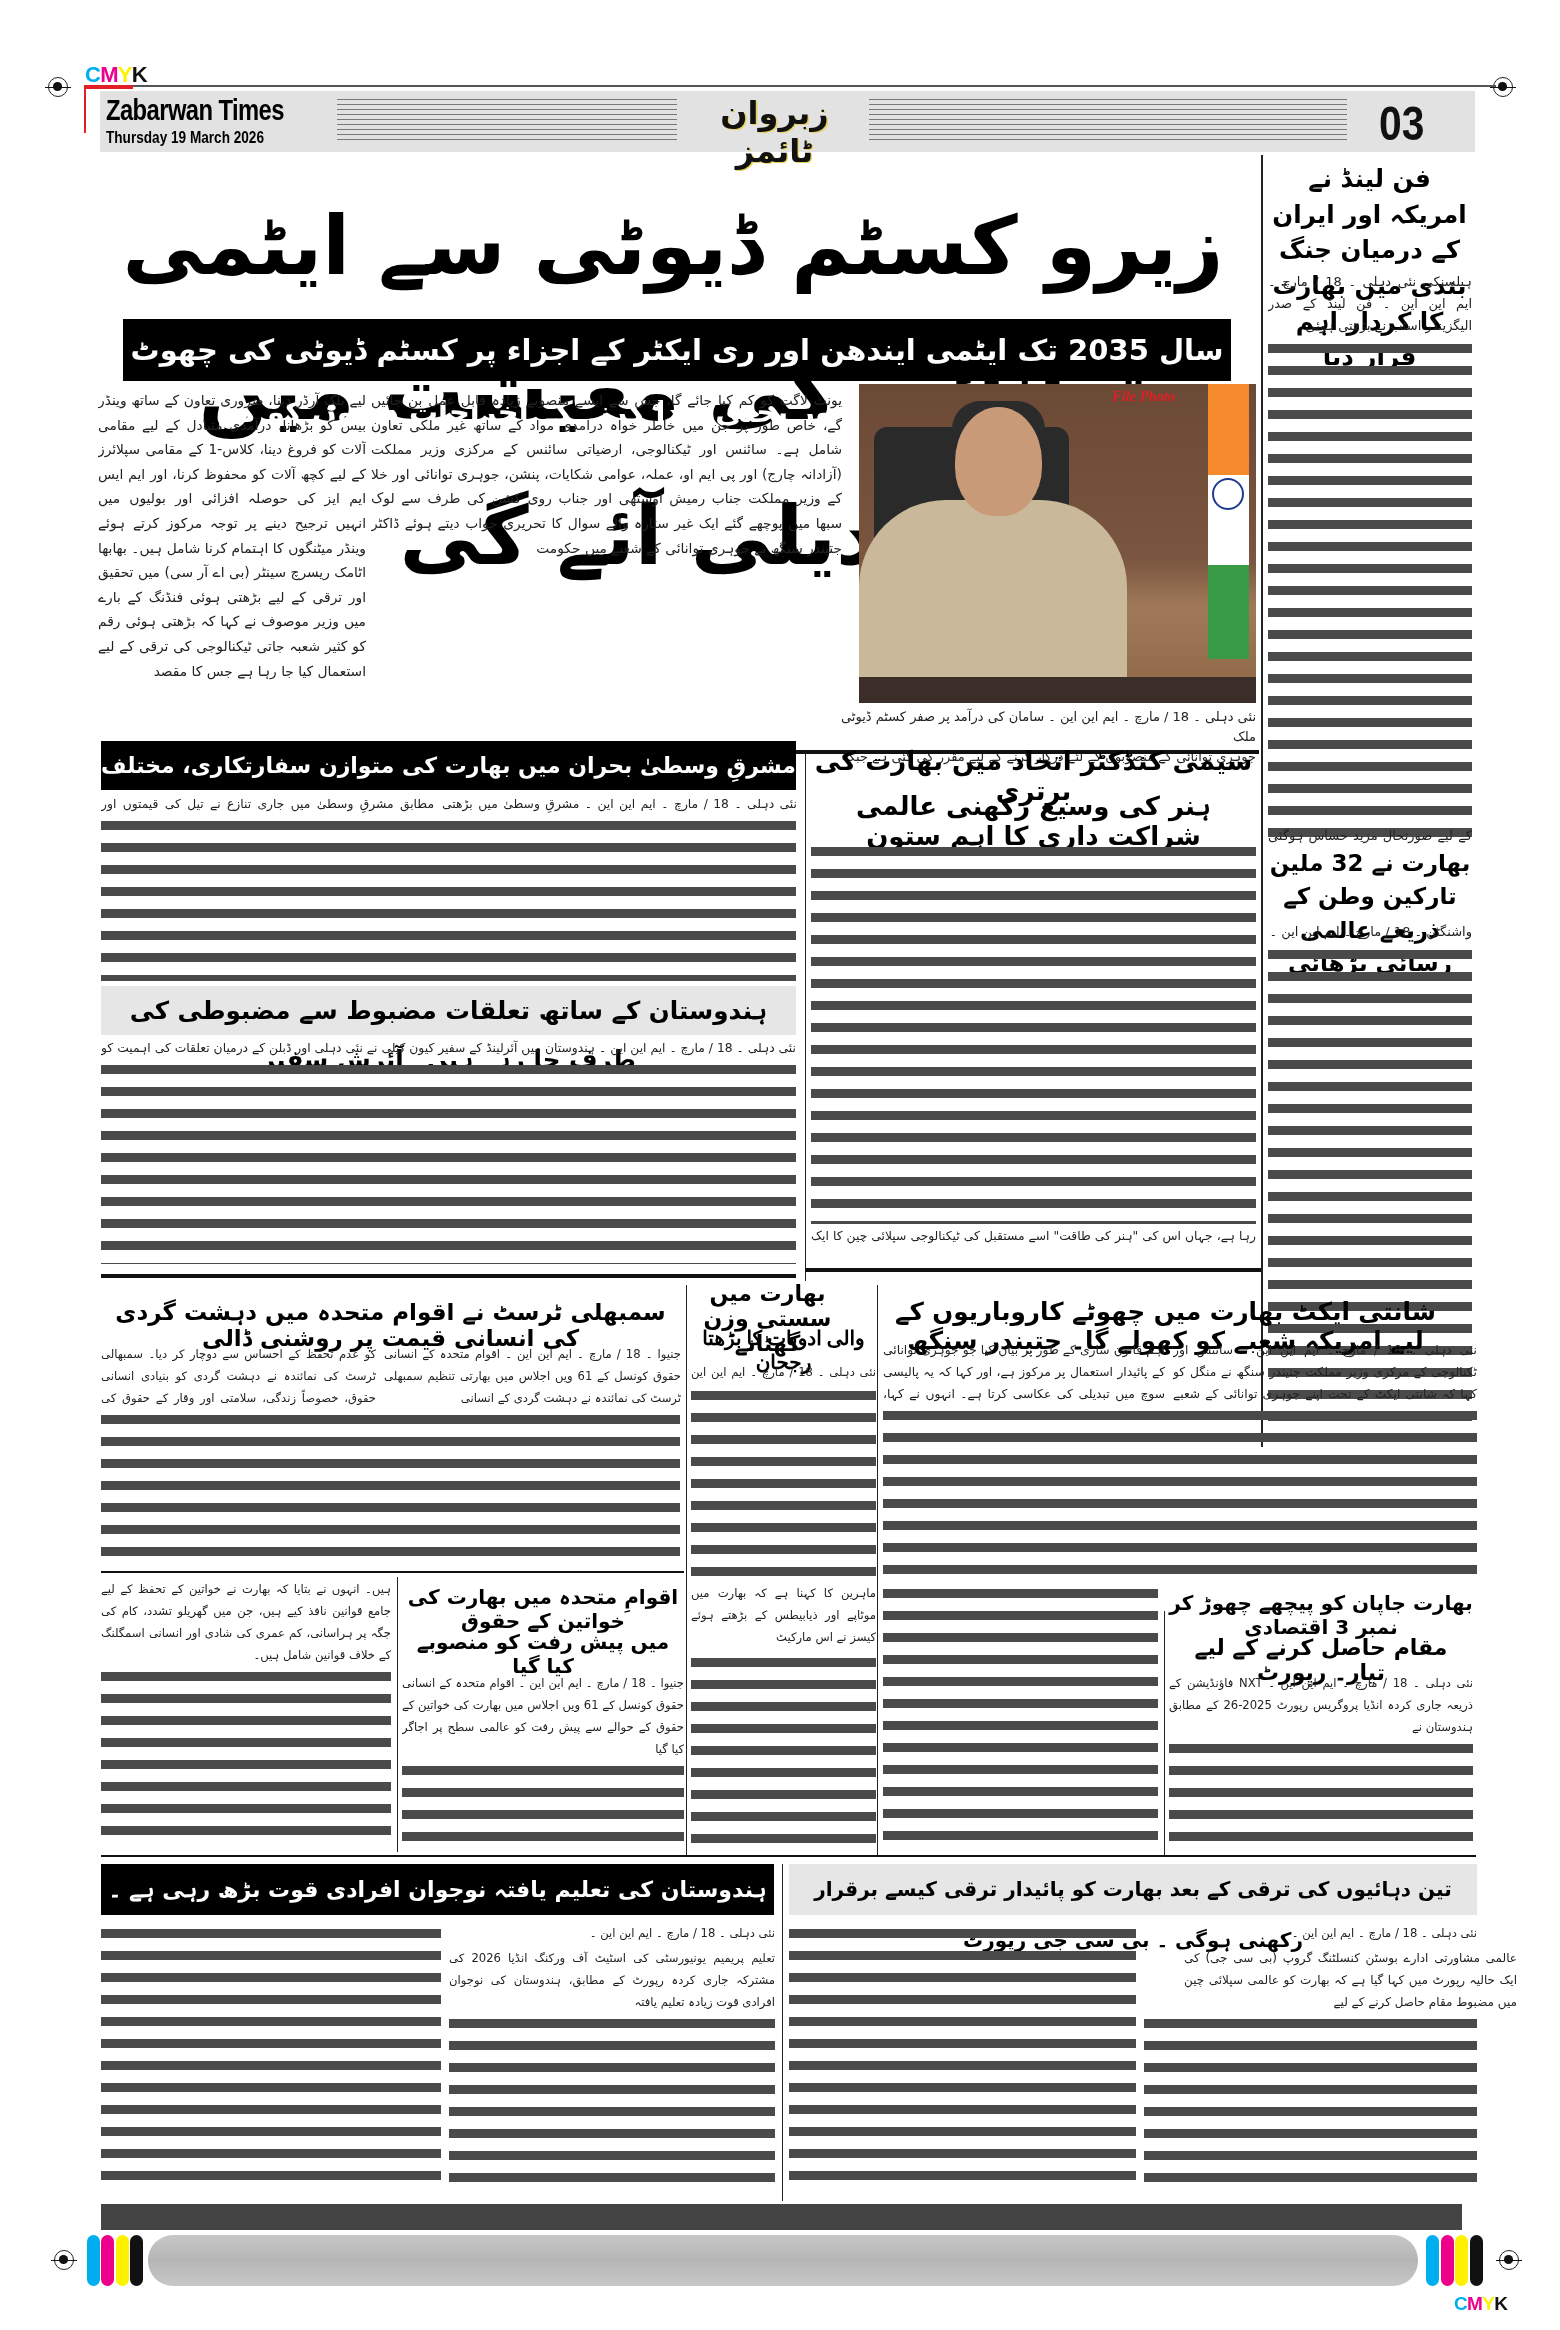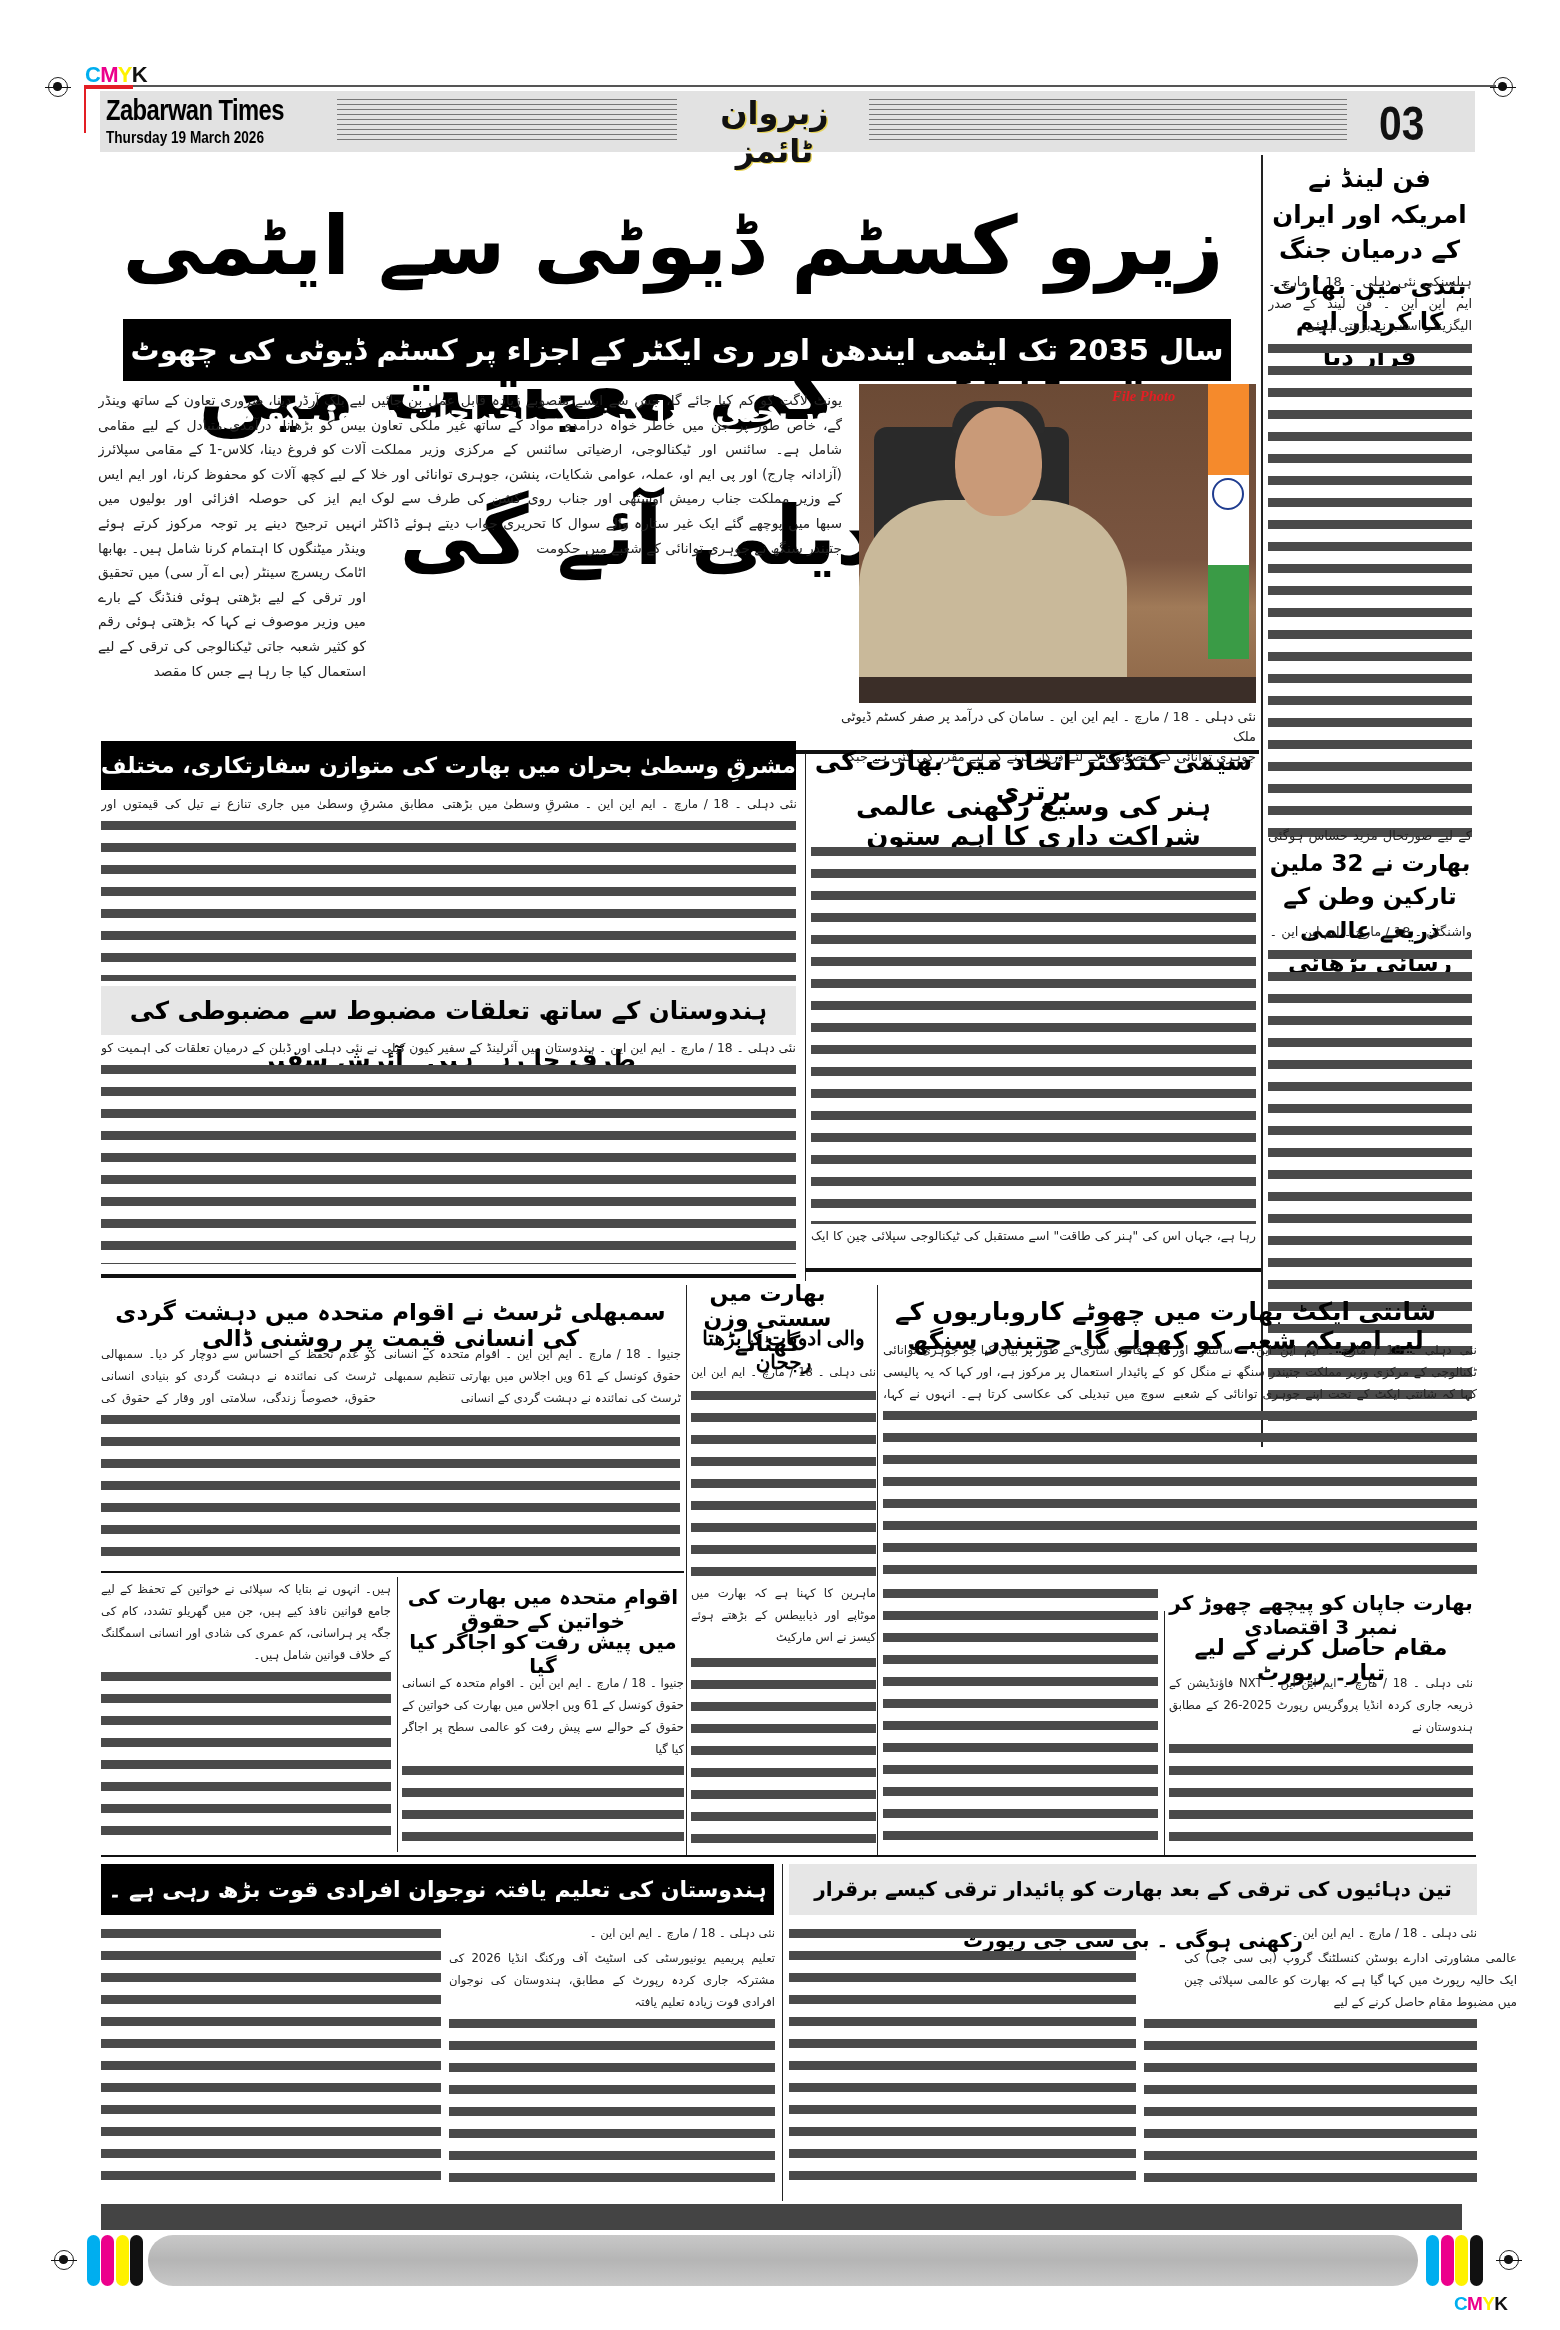--- a/index.html
+++ b/index.html
@@ -146,24 +146,24 @@
 <div class="abs body-text" style="left:691px; top:1651px; width:185px; height:195px;"></div>
 
 <div class="sub-head" style="left:101px; top:1299px; width:579px; font-size:23px;">سمبھلی ٹرسٹ نے اقوام متحدہ میں دہشت گردی کی انسانی قیمت پر روشنی ڈالی</div>
 <div class="abs body-text real urdu" style="left:384px; top:1343px; width:297px; height:65px; font-size:11.6px;">جنیوا ۔ 18 / مارچ ۔ ایم این این ۔ اقوام متحدہ کے انسانی حقوق کونسل کے 61 ویں اجلاس میں بھارتی تنظیم سمبھلی ٹرسٹ کی نمائندہ نے دہشت گردی کے انسانی</div>
 <div class="abs body-text real urdu" style="left:101px; top:1343px; width:275px; height:65px; font-size:11.6px;">کو عدم تحفظ کے احساس سے دوچار کر دیا۔ سمبھالی ٹرسٹ کی نمائندہ نے دہشت گردی کو بنیادی انسانی حقوق، خصوصاً زندگی، سلامتی اور وقار کے حقوق کی سنگین</div>
 <div class="abs body-text" style="left:101px; top:1408px; width:579px; height:156px;"></div>
 <div class="hrule" style="left:101px; top:1571px; width:583px; height:2.2px;"></div>
 
 <div class="vrule" style="left:397px; top:1577px; height:275px;"></div>
 <div class="sub-head" style="left:402px; top:1585px; width:282px; font-size:20px;">اقوامِ متحدہ میں بھارت کی خواتین کے حقوق</div>
-<div class="sub-head" style="left:402px; top:1630px; width:282px; font-size:20px;">میں پیش رفت کو اجاگر کیا گیا</div>
+<div class="sub-head" style="left:402px; top:1630px; width:282px; font-size:20px;">میں پیش رفت کو منصوبے کیا گیا</div>
 <div class="abs body-text real urdu" style="left:402px; top:1672px; width:282px; height:87px; font-size:11.6px;">جنیوا ۔ 18 / مارچ ۔ ایم این این ۔ اقوام متحدہ کے انسانی حقوق کونسل کے 61 ویں اجلاس میں بھارت کی خواتین کے حقوق کے حوالے سے پیش رفت کو عالمی سطح پر اجاگر کیا گیا</div>
 <div class="abs body-text" style="left:402px; top:1759px; width:282px; height:87px;"></div>
-<div class="abs body-text real urdu" style="left:101px; top:1578px; width:290px; height:87px; font-size:11.6px;">ہیں۔ انہوں نے بتایا کہ سپلائی نے خواتین کے تحفظ کے لیے جامع قوانین نافذ کیے ہیں، جن میں گھریلو تشدد، کام کی جگہ پر ہراسانی، کم عمری کی شادی اور انسانی اسمگلنگ کے خلاف قوانین شامل ہیں۔</div>
+<div class="abs body-text real urdu" style="left:101px; top:1578px; width:290px; height:87px; font-size:11.6px;">ہیں۔ انہوں نے بتایا کہ بھارت نے خواتین کے تحفظ کے لیے جامع قوانین نافذ کیے ہیں، جن میں گھریلو تشدد، کام کی جگہ پر ہراسانی، کم عمری کی شادی اور انسانی اسمگلنگ کے خلاف قوانین شامل ہیں۔</div>
 <div class="abs body-text" style="left:101px; top:1665px; width:290px; height:181px;"></div>
 
 <div class="vrule" style="left:1164px; top:1611px; height:246px;"></div>
 <div class="abs body-text" style="left:883px; top:1582px; width:275px; height:268px;"></div>
 <div class="sub-head" style="left:1169px; top:1591px; width:304px; font-size:20px;">بھارت جاپان کو پیچھے چھوڑ کر نمبر 3 اقتصادی</div>
 <div class="sub-head" style="left:1169px; top:1635px; width:304px; font-size:22px;">مقام حاصل کرنے کے لیے تیار۔ رپورٹ</div>
 <div class="abs body-text real urdu" style="left:1169px; top:1672px; width:304px; height:65px; font-size:11.6px;">نئی دہلی ۔ 18 / مارچ ۔ ایم این این ۔ NXT فاؤنڈیشن کے ذریعہ جاری کردہ انڈیا پروگریس رپورٹ 2025-26 کے مطابق ہندوستان نے</div>
 <div class="abs body-text" style="left:1169px; top:1737px; width:304px; height:109px;"></div>
 <div class="hrule" style="left:101px; top:1855px; width:1375px; height:2.2px;"></div>
 

